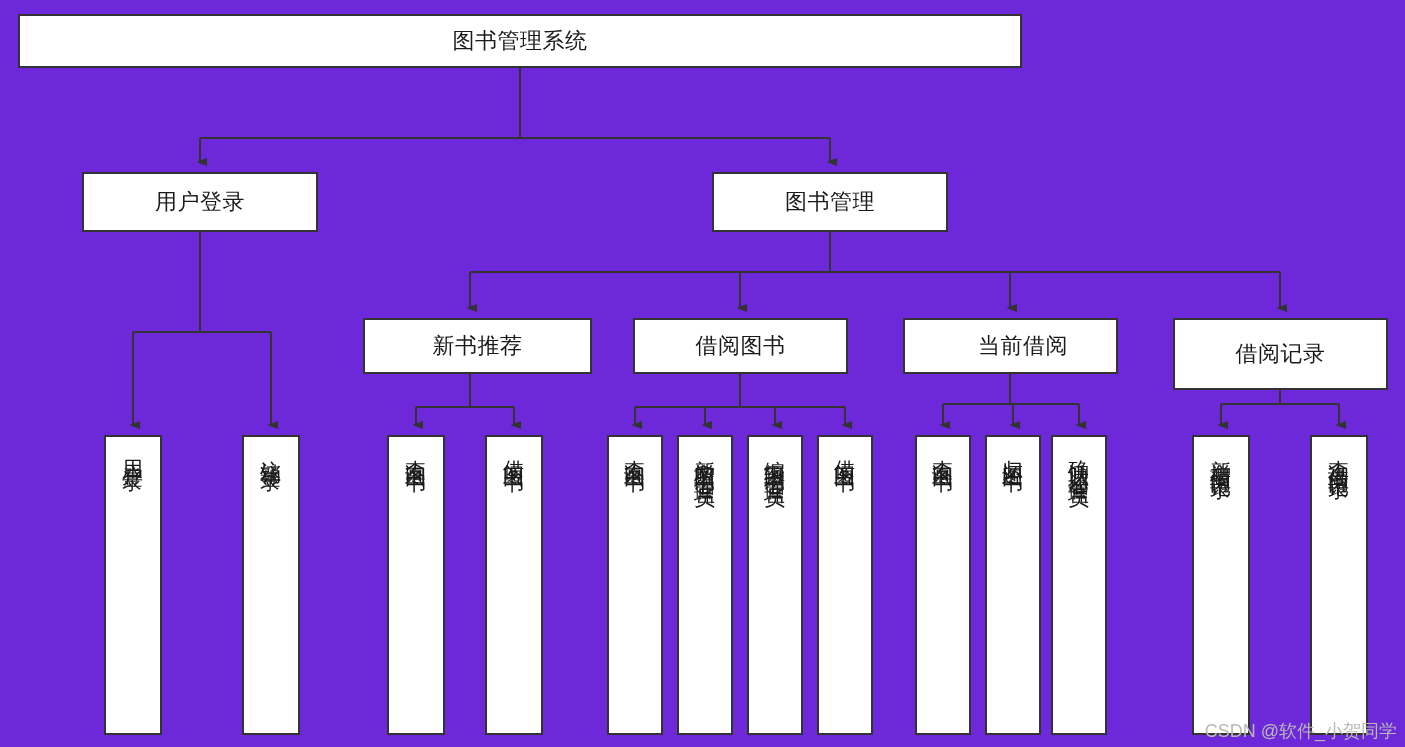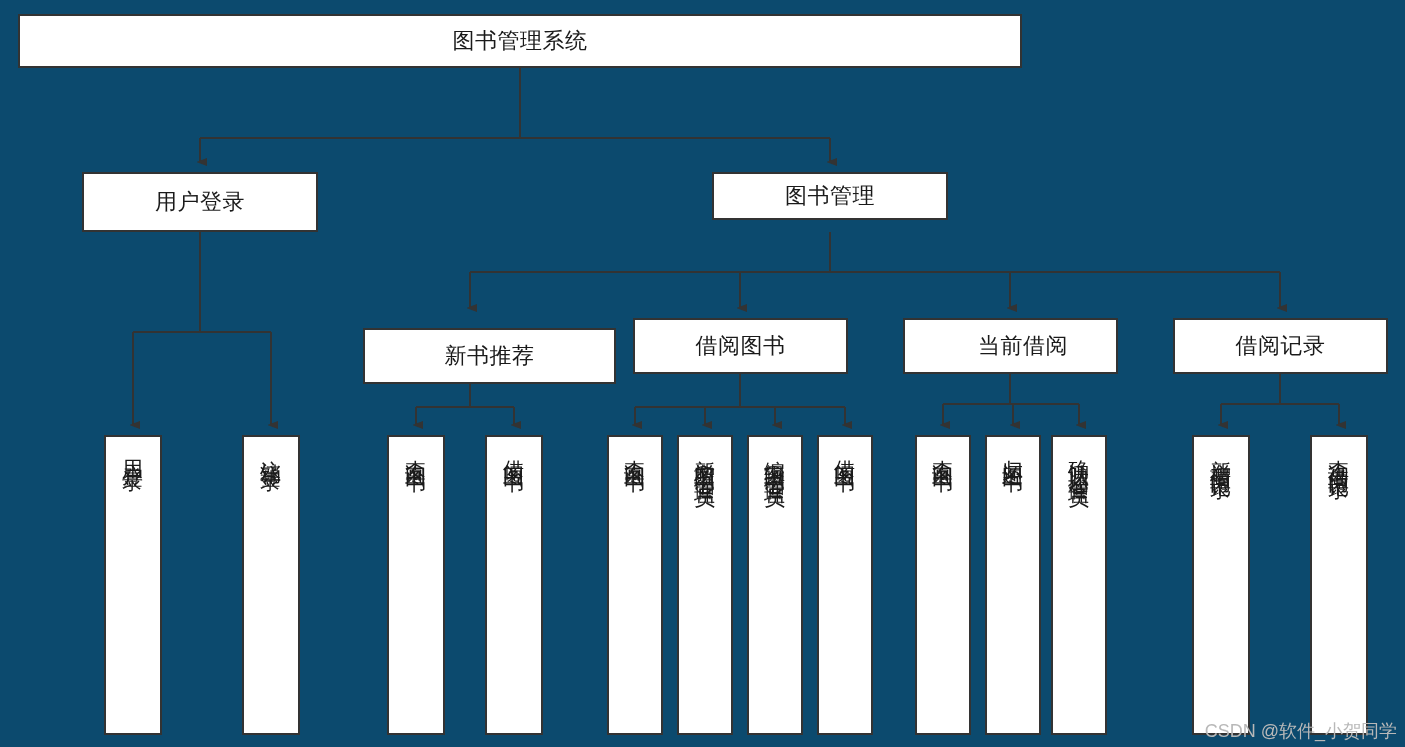--- a/index.html
+++ b/index.html
@@ -8,21 +8,21 @@
     padding: 0;
     background: #ffffff;
   }
   body {
     font-family: "Liberation Sans", "DejaVu Sans", sans-serif;
   }
   #diagram-root {
     position: relative;
     width: 1405px;
     height: 747px;
-    background: #0c4a6e;
+    background: #6d28d9;
     overflow: hidden;
   }
   #diagram-svg {
     position: absolute;
     left: 0;
     top: 0;
     width: 1405px;
     height: 747px;
   }
   .node-box {
@@ -122,34 +122,34 @@
     </g>
   </svg>
 
   <div class="node-box" style="left:18px; top:14px; width:1004px; height:54px;">
     <span class="node-label-h">图书管理系统</span>
   </div>
 
   <div class="node-box" style="left:82px; top:172px; width:236px; height:60px;">
     <span class="node-label-h">用户登录</span>
   </div>
-  <div class="node-box" style="left:712px; top:172px; width:236px; height:48px;justify-content:center;">
+  <div class="node-box" style="left:712px; top:172px; width:236px; height:60px;justify-content:center;">
     <span class="node-label-h">图书管理</span>
   </div>
 
-  <div class="node-box" style="left:363px; top:328px; width:253px; height:56px;text-align:center;">
+  <div class="node-box" style="left:363px; top:318px; width:229px; height:56px;text-align:center;">
     <span class="node-label-h">新书推荐</span>
   </div>
   <div class="node-box" style="left:633px; top:318px; width:215px; height:56px;">
     <span class="node-label-h">借阅图书</span>
   </div>
   <div class="node-box" style="left:903px; top:318px; width:215px; height:56px;padding-left:25px;">
     <span class="node-label-h">当前借阅</span>
   </div>
-  <div class="node-box" style="left:1173px; top:318px; width:215px; height:56px;">
+  <div class="node-box" style="left:1173px; top:318px; width:215px; height:72px;">
     <span class="node-label-h">借阅记录</span>
   </div>
 
   <div class="node-box leaf" style="left:104px; top:435px; width:58px; height:300px;">
     <span class="node-label-v">用户登录</span>
   </div>
   <div class="node-box leaf" style="left:242px; top:435px; width:58px; height:300px;">
     <span class="node-label-v">注销登录</span>
   </div>
 

